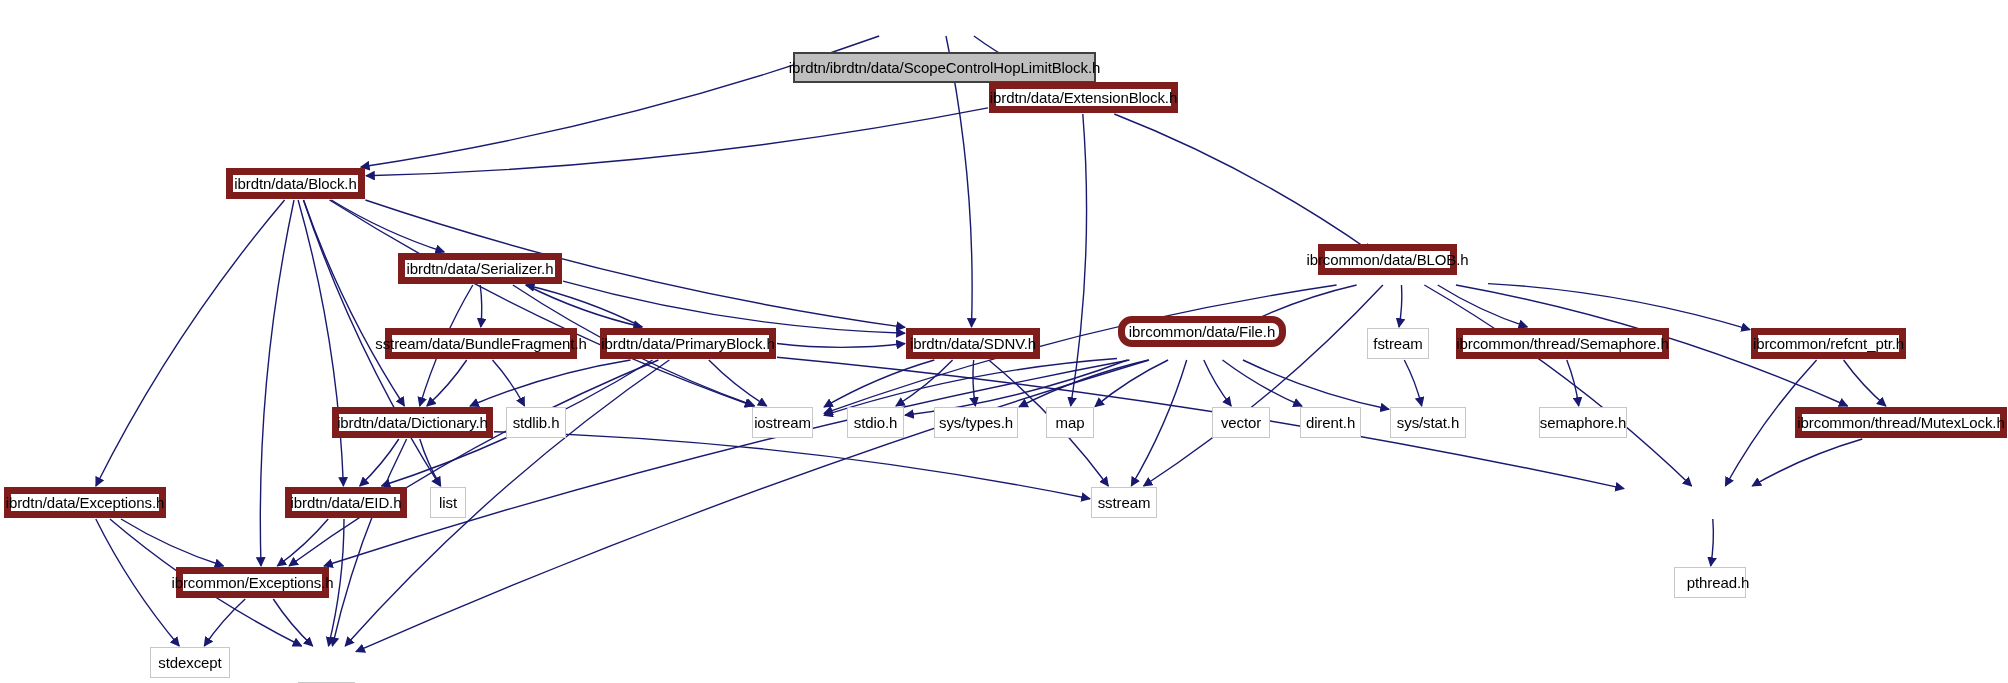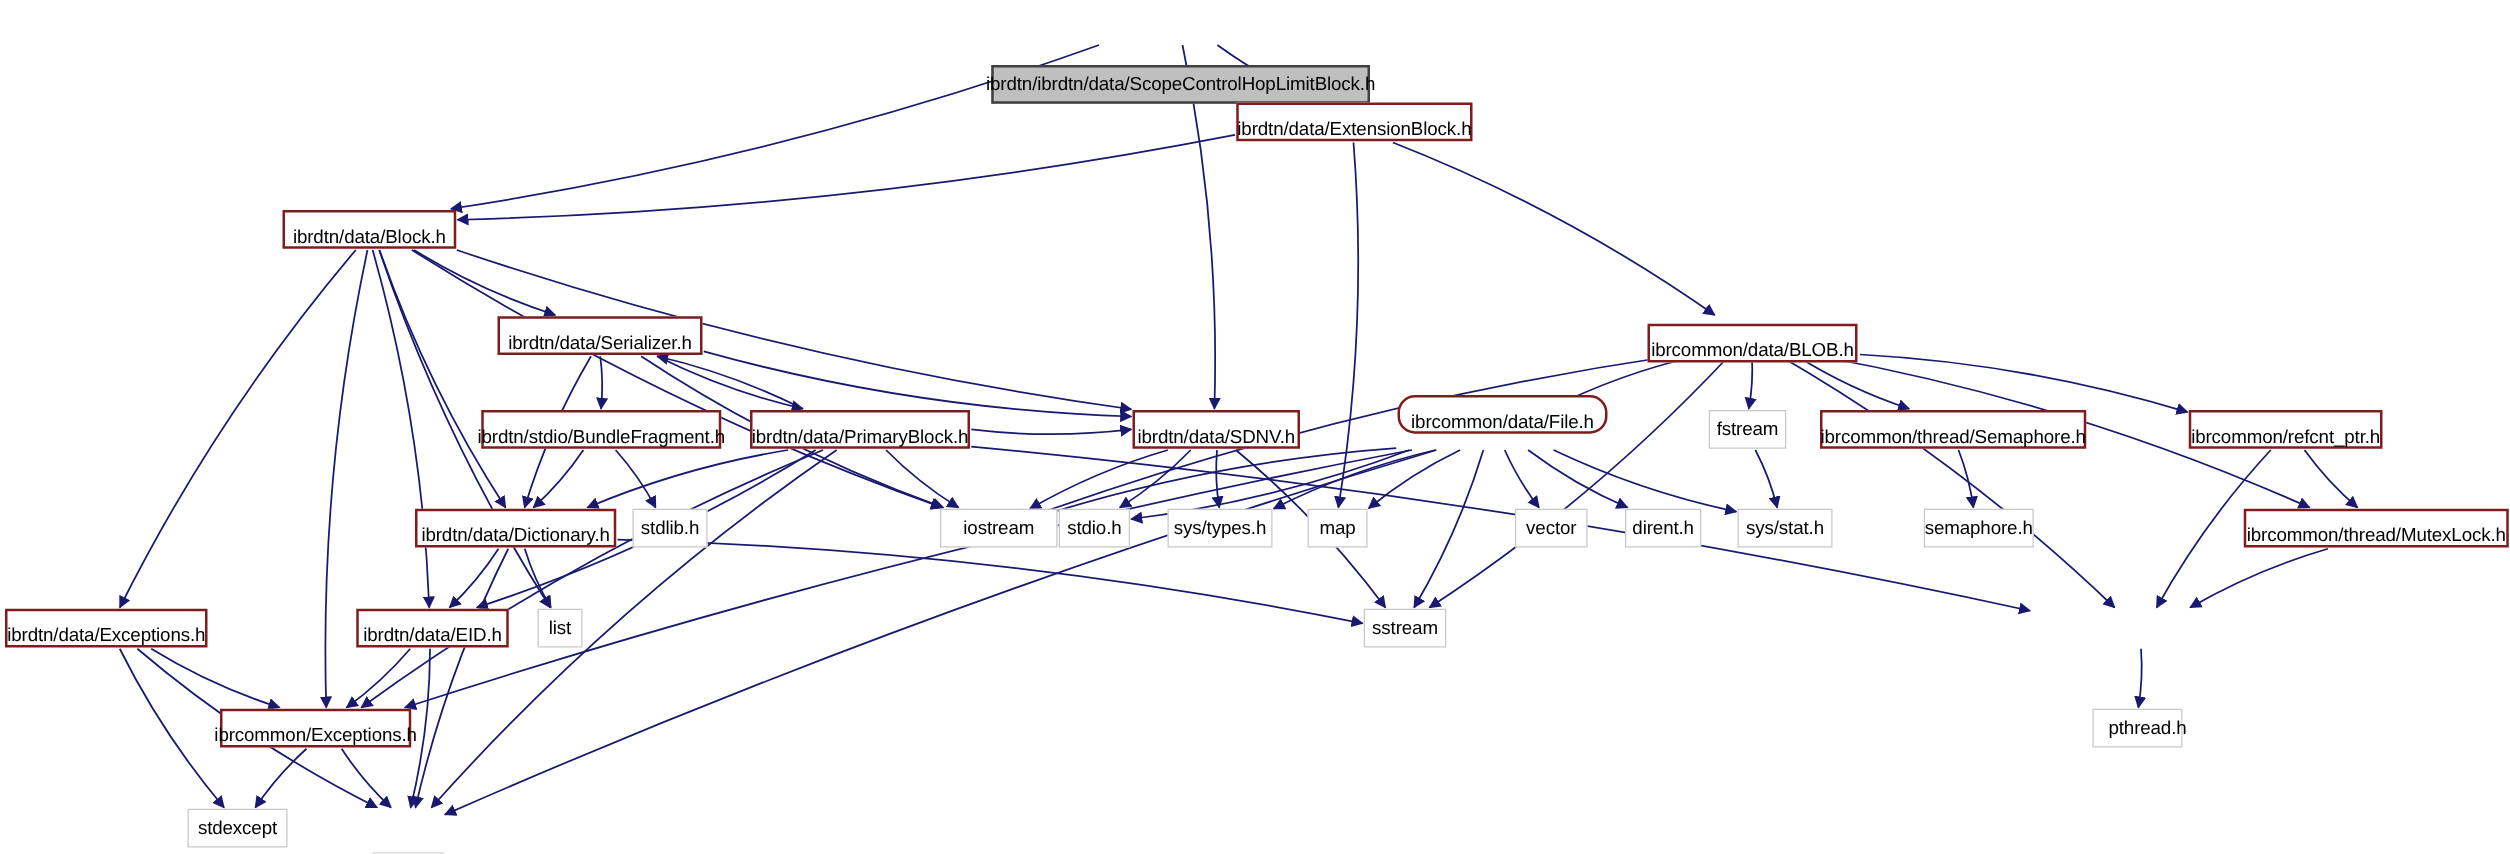--- a/index.html
+++ b/index.html
@@ -32,22 +32,21 @@
     height: 31px;
     font-size: 15px;
     line-height: 1;
     color: #000000;
     white-space: nowrap;
     background: #ffffff;
     border: 1px solid #c8c8c8;
     letter-spacing: -0.1px;
   }
   .node.strong {
-    border: 2px solid #7f1d1d;
-    align-items: flex-end;
+    border: 7px solid #7f1d1d;
   }
   .node.root {
     border: 2px solid #404040;
     background: #bfbfbf;
     margin-top: 48px;
   }
   .node-label {
     padding: 0 7px;
     pointer-events: none;
   }
@@ -136,25 +135,25 @@
     </div>
     <div class="node strong" style="left: 989px; top: 82px; width: 189px;">
       <span class="node-label">ibrdtn/data/ExtensionBlock.h</span>
     </div>
     <div class="node strong" style="left: 226px; top: 168px; width: 139px;">
       <span class="node-label">ibrdtn/data/Block.h</span>
     </div>
     <div class="node strong" style="left: 398px; top: 253px; width: 164px;">
       <span class="node-label">ibrdtn/data/Serializer.h</span>
     </div>
-    <div class="node strong" style="left: 1318px; top: 259px; width: 168px;">
+    <div class="node strong" style="left: 1318px; top: 244px; width: 139px;">
       <span class="node-label">ibrcommon/data/BLOB.h</span>
     </div>
     <div class="node strong" style="left: 385px; top: 328px; width: 192px;">
-      <span class="node-label">ibrdtn/stdio/BundleFragment.h</span>
+      <span class="node-label">sstream/data/BundleFragment.h</span>
     </div>
     <div class="node strong" style="left: 600px; top: 328px; width: 176px;">
       <span class="node-label">ibrdtn/data/PrimaryBlock.h</span>
     </div>
     <div class="node strong" style="left: 906px; top: 328px; width: 134px;">
       <span class="node-label">ibrdtn/data/SDNV.h</span>
     </div>
     <div class="node strong" style="left: 1118px; top: 316px; width: 168px; border-radius: 14px;">
       <span class="node-label">ibrcommon/data/File.h</span>
     </div>
@@ -166,21 +165,21 @@
     </div>
     <div class="node strong" style="left: 1751px; top: 328px; width: 155px;">
       <span class="node-label">ibrcommon/refcnt_ptr.h</span>
     </div>
     <div class="node strong" style="left: 332px; top: 407px; width: 161px;">
       <span class="node-label">ibrdtn/data/Dictionary.h</span>
     </div>
     <div class="node " style="left: 506px; top: 407px; width: 60px;">
       <span class="node-label">stdlib.h</span>
     </div>
-    <div class="node " style="left: 752px; top: 407px; width: 94px; align-items: center;">
+    <div class="node " style="left: 752px; top: 407px; width: 61px; align-items: center;">
       <span class="node-label">iostream</span>
     </div>
     <div class="node " style="left: 847px; top: 407px; width: 57px;">
       <span class="node-label">stdio.h</span>
     </div>
     <div class="node " style="left: 934px; top: 407px; width: 84px;">
       <span class="node-label">sys/types.h</span>
     </div>
     <div class="node " style="left: 1046px; top: 407px; width: 48px;">
       <span class="node-label">map</span>

